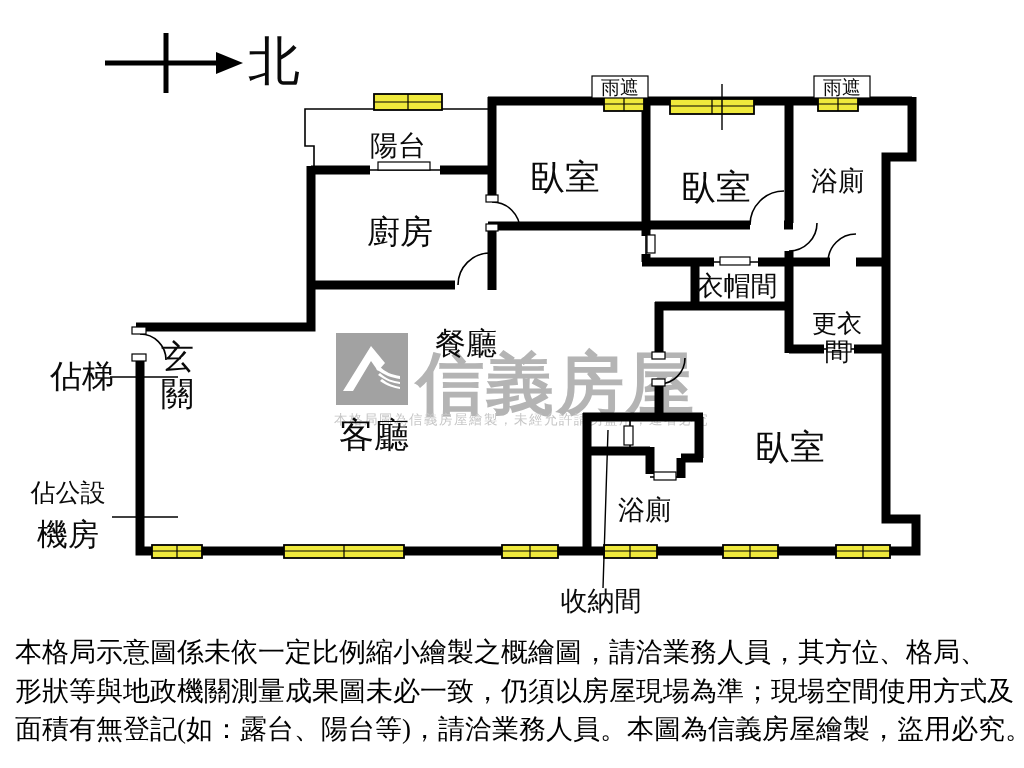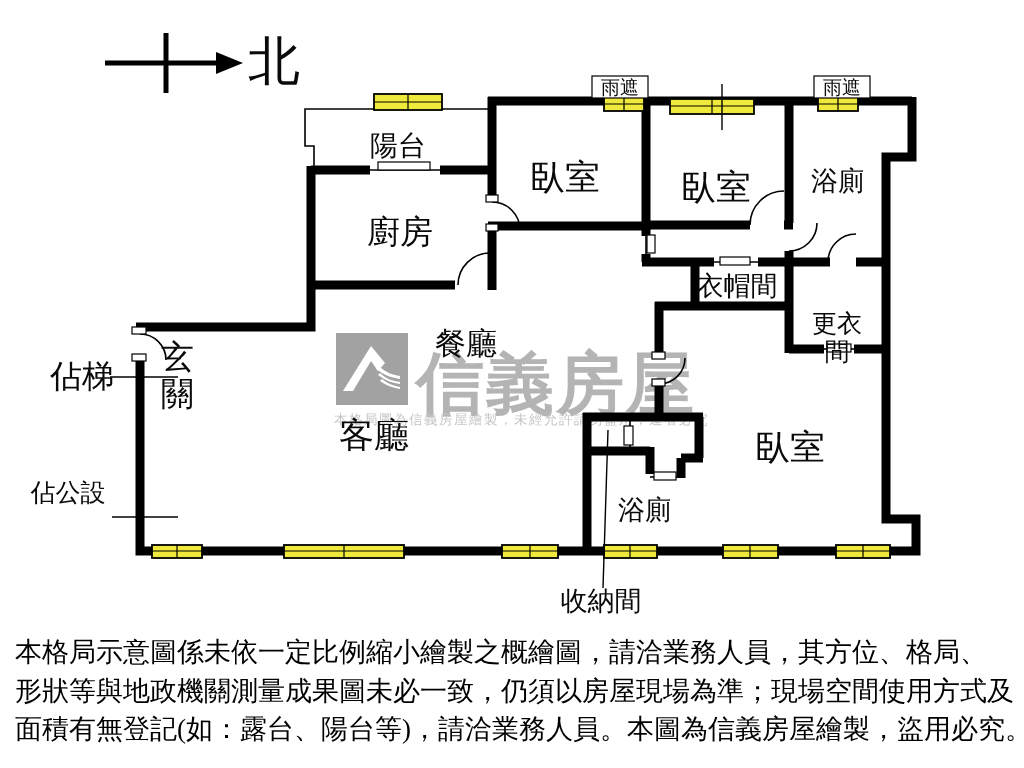--- a/index.html
+++ b/index.html
@@ -166,20 +166,21 @@
   <div class="lbl wrap" style="left:806px;top:283px;width:62px;font-size:25px;margin-top:27px;">更衣間</div>
   <div class="lbl" style="left:414px;top:327px;width:104px;font-size:31px;">餐廳</div>
   <div class="lbl" style="left:322px;top:416px;width:104px;font-size:35px;">客廳</div>
   <div class="lbl wrap" style="left:156px;top:339px;width:38px;font-size:33px;text-align:right;">玄關</div>
   <div class="lbl" style="left:738px;top:428px;width:104px;font-size:35px;">臥室</div>
   <div class="lbl" style="left:607px;top:495px;width:76px;font-size:27px;">浴廁</div>
   <div class="lbl" style="left:549px;top:586px;width:104px;font-size:27px;">收納間</div>
 
   <div class="lbl" style="left:30px;top:359px;width:104px;font-size:32px;">佔梯</div>
   <div class="lbl" style="left:18px;top:479px;width:100px;font-size:25px;">佔公設</div>
+  <div class="lbl" style="left:22px;top:518px;width:92px;font-size:31px;">機房</div>
 
   <div class="disclaimer">
     <div>本格局示意圖係未依一定比例縮小繪製之概繪圖，請洽業務人員，其方位、格局、</div>
     <div>形狀等與地政機關測量成果圖未必一致，仍須以房屋現場為準；現場空間使用方式及</div>
     <div>面積有無登記(如：露台、陽台等)，請洽業務人員。本圖為信義房屋繪製，盜用必究。</div>
   </div>
 
 </div>
 
 </body></html>

